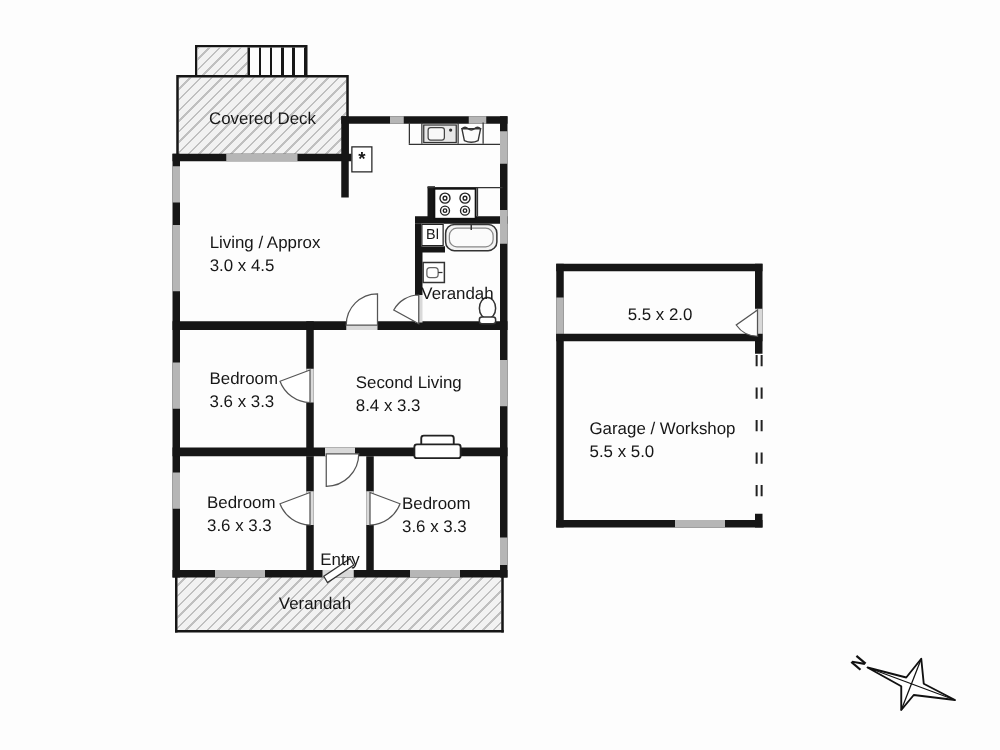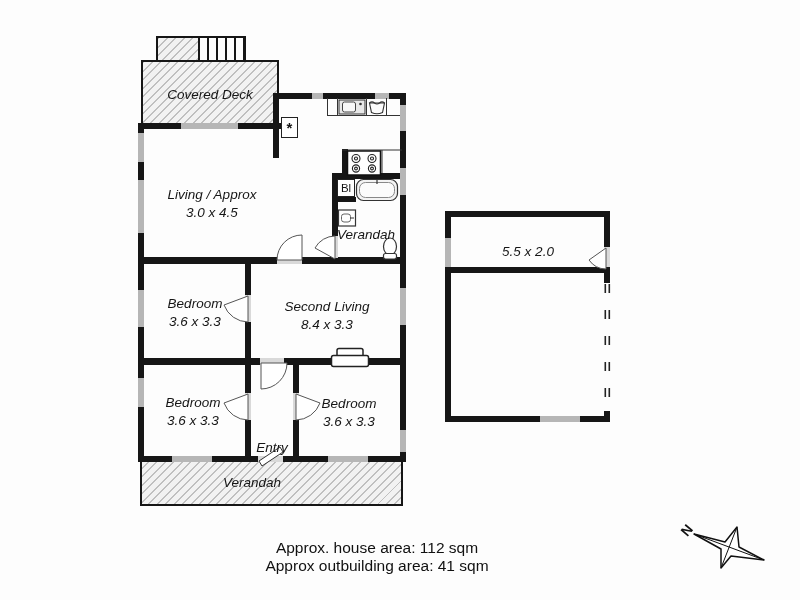--- a/index.html
+++ b/index.html
@@ -4,22 +4,22 @@
 <style>
   html,body{margin:0;padding:0;background:#ffffff;}
   .plan{position:relative;width:800px;height:600px;background:#fdfdfd;overflow:hidden;
         font-family:"Liberation Sans","DejaVu Sans",sans-serif;color:#161616;}
   .wall{position:absolute;background:var(--wall,#161616);}
   .win{position:absolute;background:var(--window,#b6b6b6);}
   .open{position:absolute;background:#d9d9d9;}
   .hatch{background-color:var(--hatch,#f2f2f2);
          background-image:repeating-linear-gradient(135deg,rgba(150,150,150,.55) 0 1.4px,transparent 1.4px 6px);}
   .area{position:absolute;box-sizing:border-box;border:2px solid #161616;}
-  .label{position:absolute;transform:translate(-50%,-50%);text-align:center;
-         font-size:13.5px;line-height:17.5px;white-space:nowrap;font-style:italic;}
+  .label{position:absolute;transform:translate(-50%,-50%);
+         font-size:13.5px;line-height:17.5px;white-space:nowrap;}
   .box{position:absolute;box-sizing:border-box;border:1.5px solid #222;background:#fff;
        display:flex;align-items:center;justify-content:center;}
   svg.overlay{position:absolute;left:0;top:0;pointer-events:none;}
   .footer{position:absolute;left:377px;top:539px;transform:translateX(-50%);
           text-align:center;font-size:15.5px;line-height:17.5px;color:#111;white-space:nowrap;}
   .treads{position:absolute;background-image:repeating-linear-gradient(90deg,#161616 0 2px,transparent 2px 9px);}
 </style>
 </head>
 <body>
 
@@ -197,19 +197,19 @@
   <div class="label" style="left:349px;top:412px;">
     <div>Bedroom</div>
     <div>3.6 x 3.3</div>
   </div>
   <div class="label" style="left:252px;top:483px;">
     <span>Verandah</span>
   </div>
   <div class="label" style="left:528px;top:252px;">
     <span>5.5 x 2.0</span>
   </div>
-
-  <div class="footer">
-    <div>Approx. house area: 112 sqm</div>
-    <div>Approx outbuilding area: 41 sqm</div>
-  </div>
+  <div class="label" style="left:530px;top:352px;">
+    <div>Garage / Workshop</div>
+    <div>5.5 x 5.0</div>
+  </div>
+
 
 </div>
 
 </body></html>

